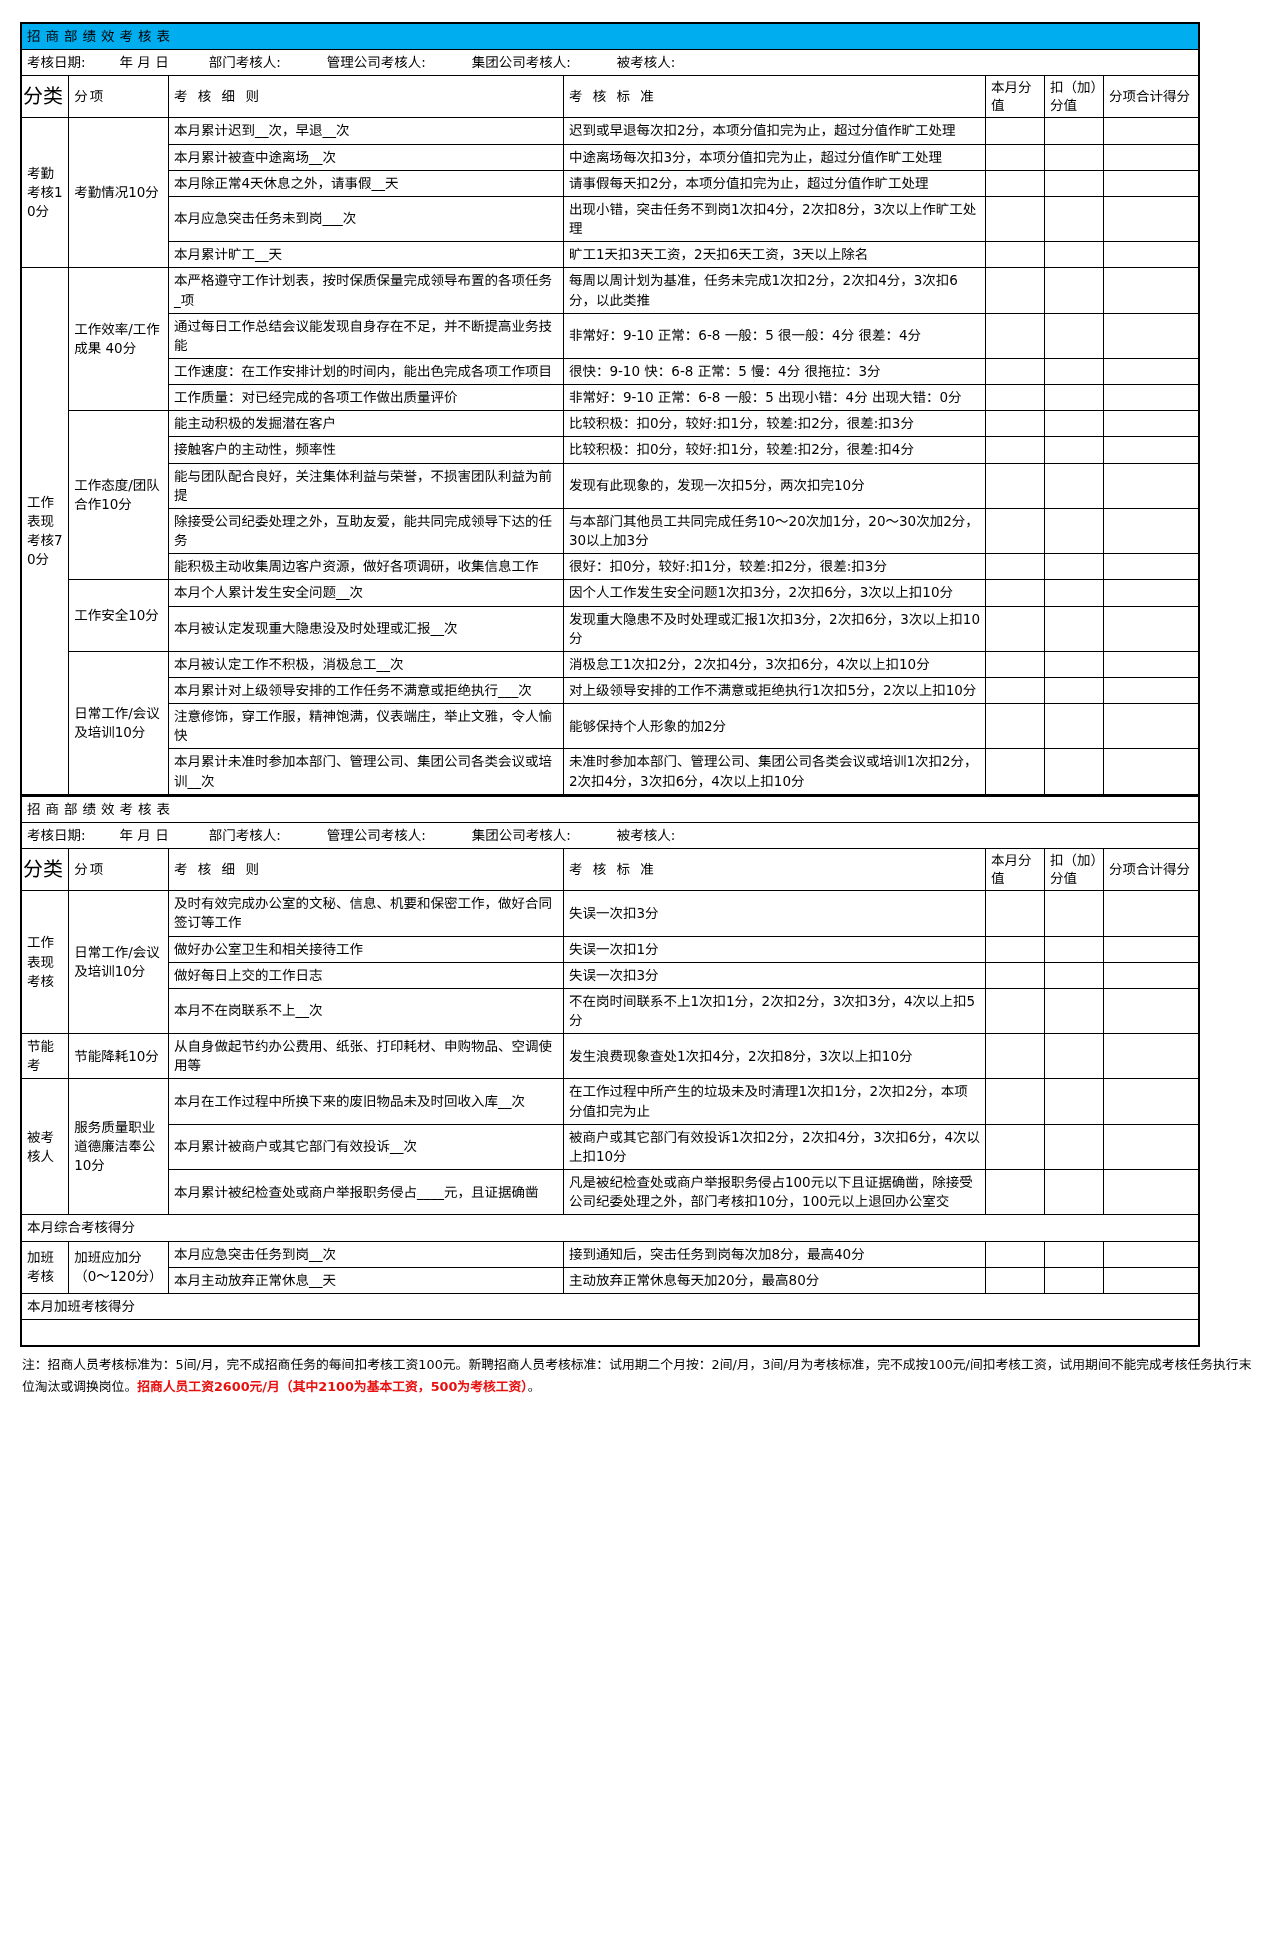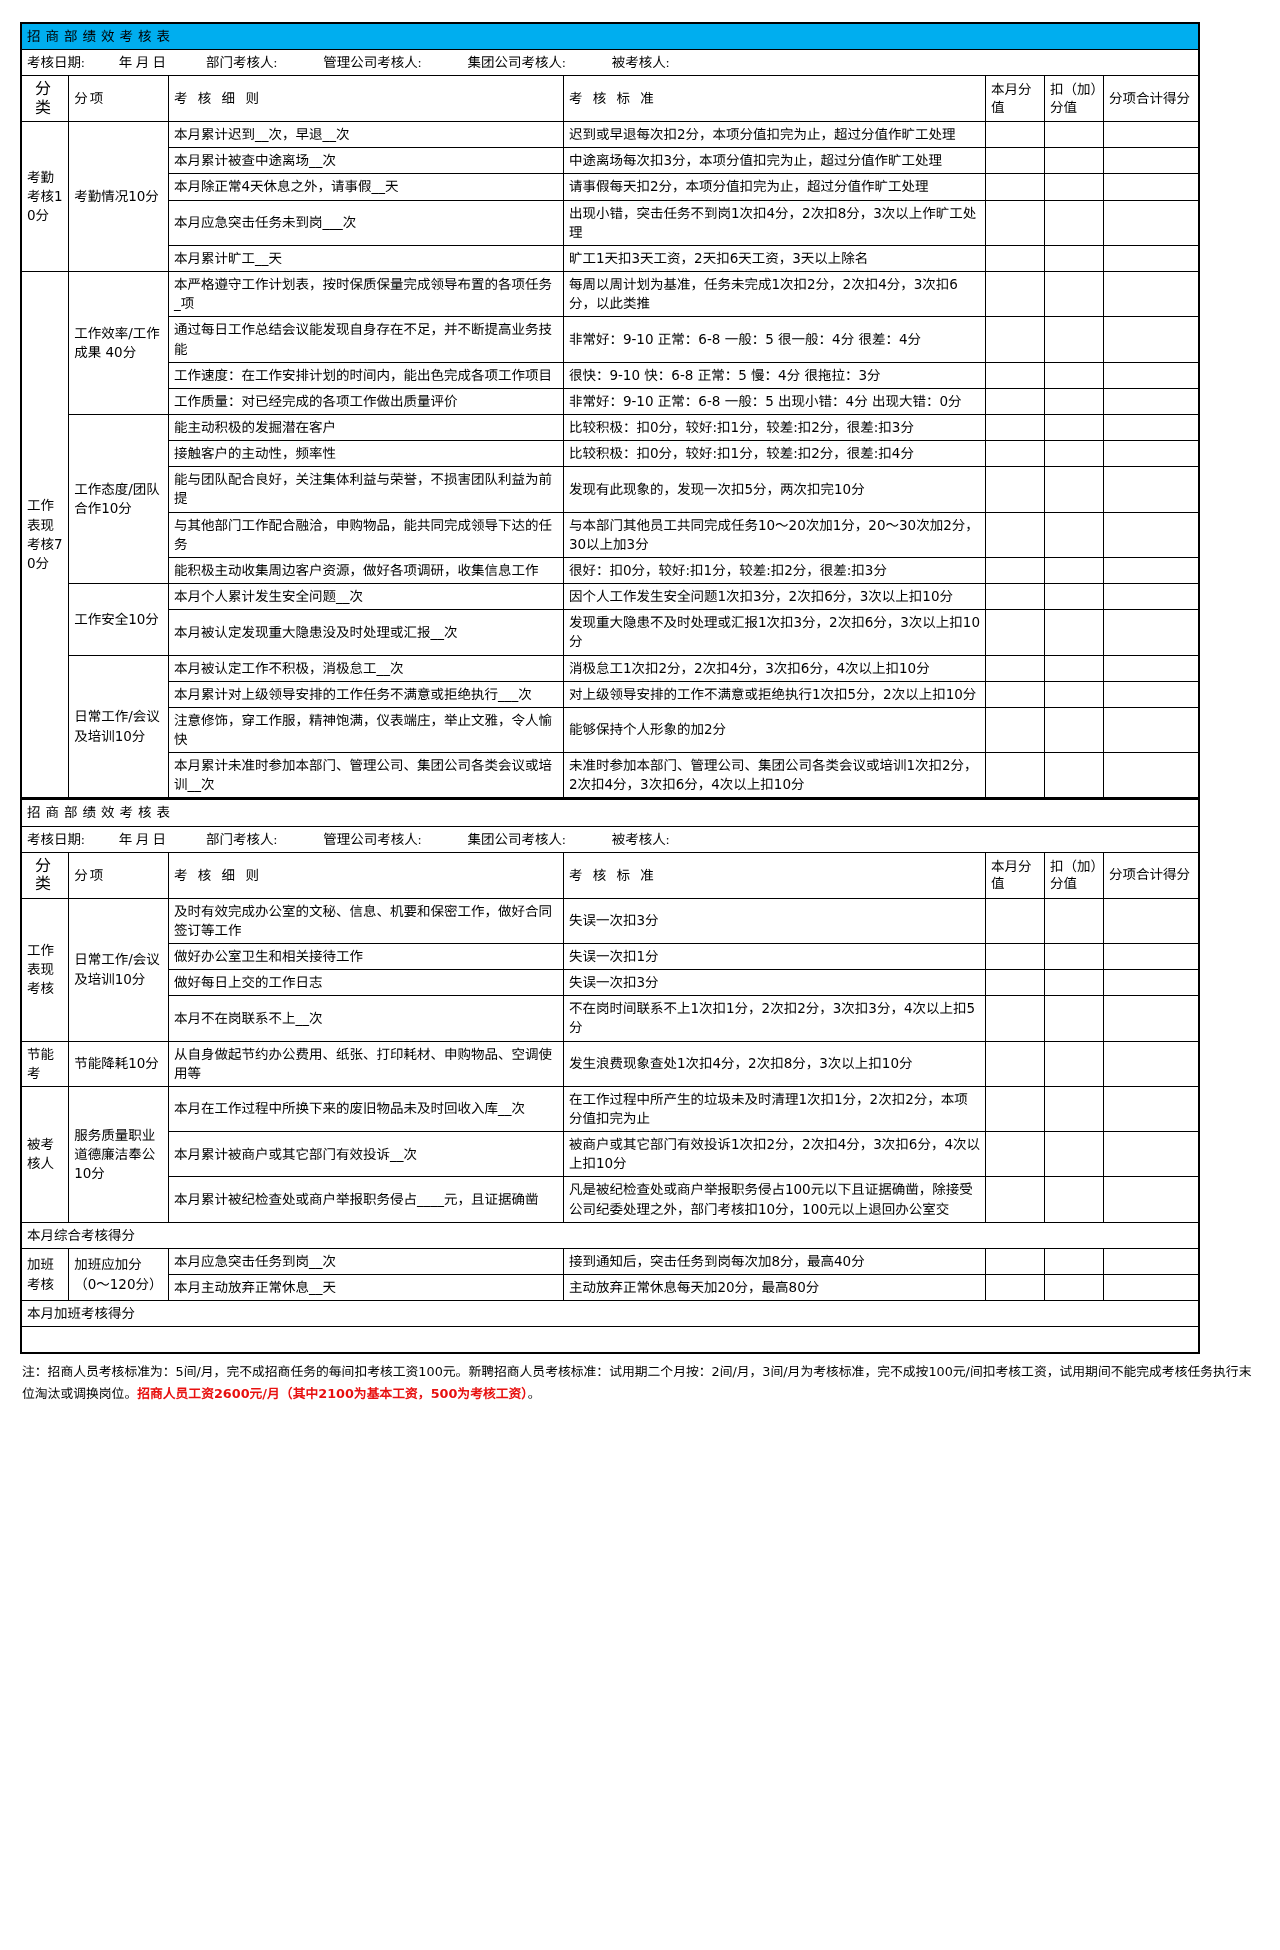--- a/index.html
+++ b/index.html
@@ -50,21 +50,20 @@
     background: #ffffff;
     text-align: center;
     font-size: 23px;
     font-weight: bold;
     letter-spacing: 5px;
     padding: 7px 0 7px 0;
   }
   .meta-row td {
     font-size: 13.5px;
     padding: 6px 6px;
-    font-family: Liberation Serif, serif;
   }
   .meta-inline span { display: inline-block; }
   .m1 { margin-right: 34px; }
   .m2 { margin-right: 40px; }
   .m3 { margin-right: 46px; }
   .m4 { margin-right: 46px; }
   .m5 { margin-right: 46px; }
 
   .colhead {
     text-align: center;
@@ -72,24 +71,24 @@
     font-size: 15px;
     letter-spacing: 3px;
     padding: 10px 2px;
   }
   .colhead.small {
     font-size: 13.5px;
     letter-spacing: 0px;
     line-height: 1.3;
   }
   .colhead.vert {
-    font-size: 16px;
+    font-size: 20px;
     letter-spacing: 0;
     line-height: 1.15;
-    padding: 4px 13px;
+    padding: 4px 1px;
   }
   
   .vcat {
     text-align: center;
     font-weight: bold;
     font-size: 14px;
     line-height: 1.30;
     padding: 4px 2px;
     word-break: break-all;
   }
@@ -245,21 +244,21 @@
           <td class="blankcell"></td>
         </tr>
         <tr>
           <td class="detail">能与团队配合良好，关注集体利益与荣誉，不损害团队利益为前提</td>
           <td class="standard">发现有此现象的，发现一次扣5分，两次扣完10分</td>
           <td class="blankcell"></td>
           <td class="blankcell"></td>
           <td class="blankcell"></td>
         </tr>
         <tr>
-          <td class="detail">与其他部门工作配合融洽，申购物品，能共同完成领导下达的任务</td>
+          <td class="detail">除接受公司纪委处理之外，互助友爱，能共同完成领导下达的任务</td>
           <td class="standard">与本部门其他员工共同完成任务10～20次加1分，20～30次加2分，30以上加3分</td>
           <td class="blankcell"></td>
           <td class="blankcell"></td>
           <td class="blankcell"></td>
         </tr>
         <tr>
           <td class="detail">能积极主动收集周边客户资源，做好各项调研，收集信息工作</td>
           <td class="standard">很好：扣0分，较好:扣1分，较差:扣2分，很差:扣3分</td>
           <td class="blankcell"></td>
           <td class="blankcell"></td>

